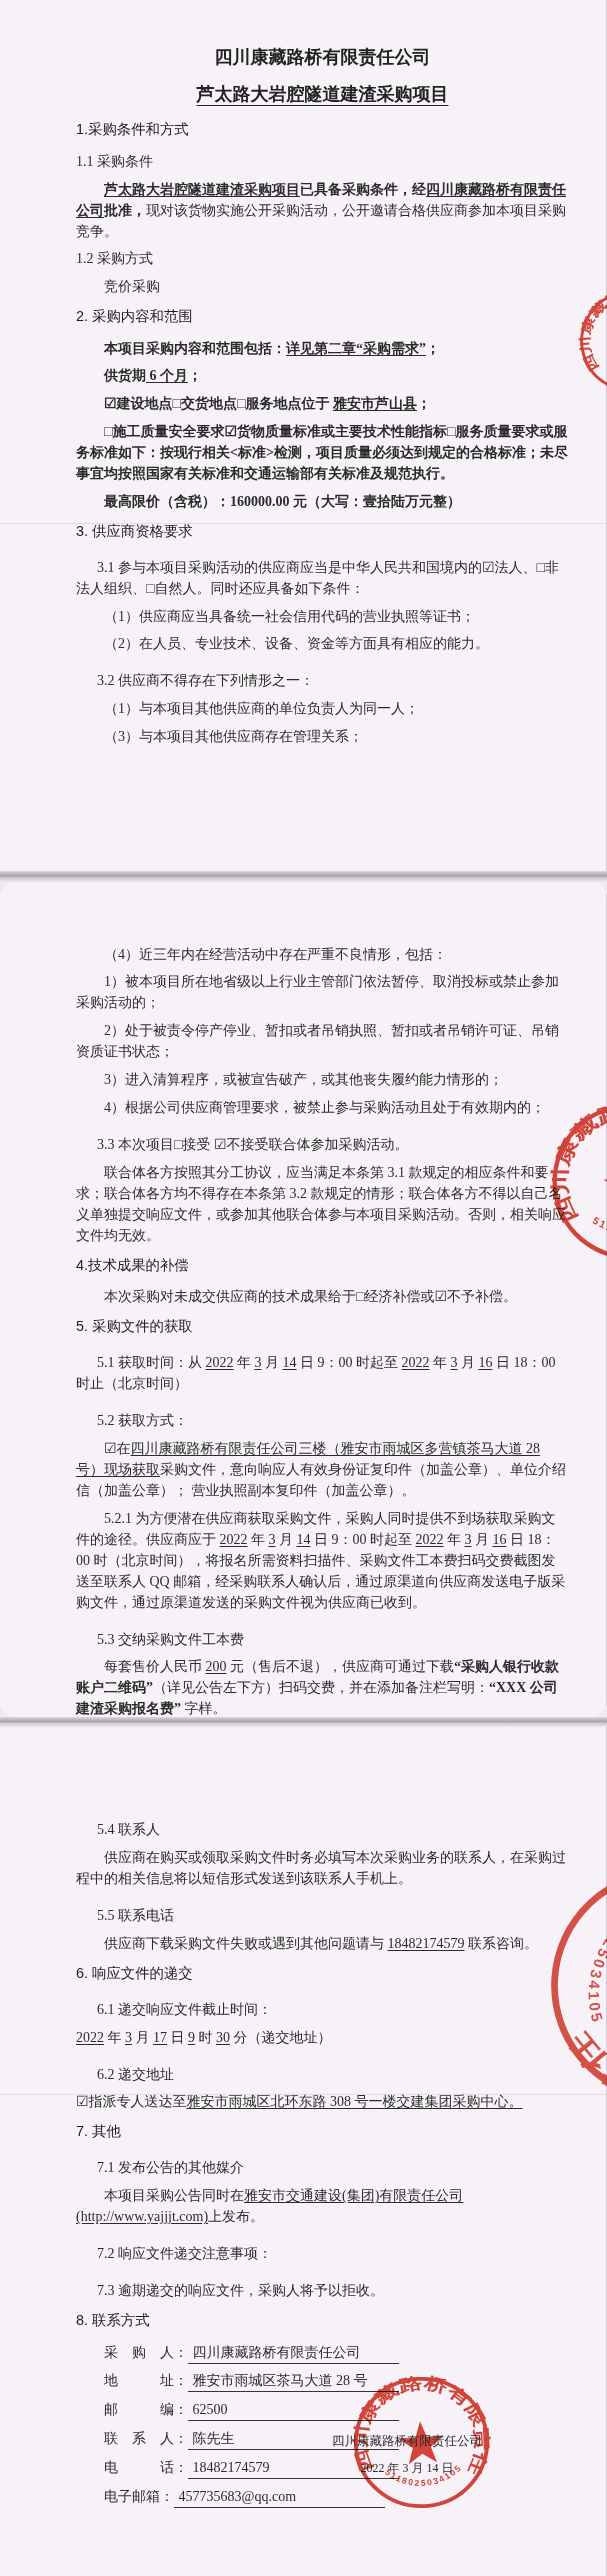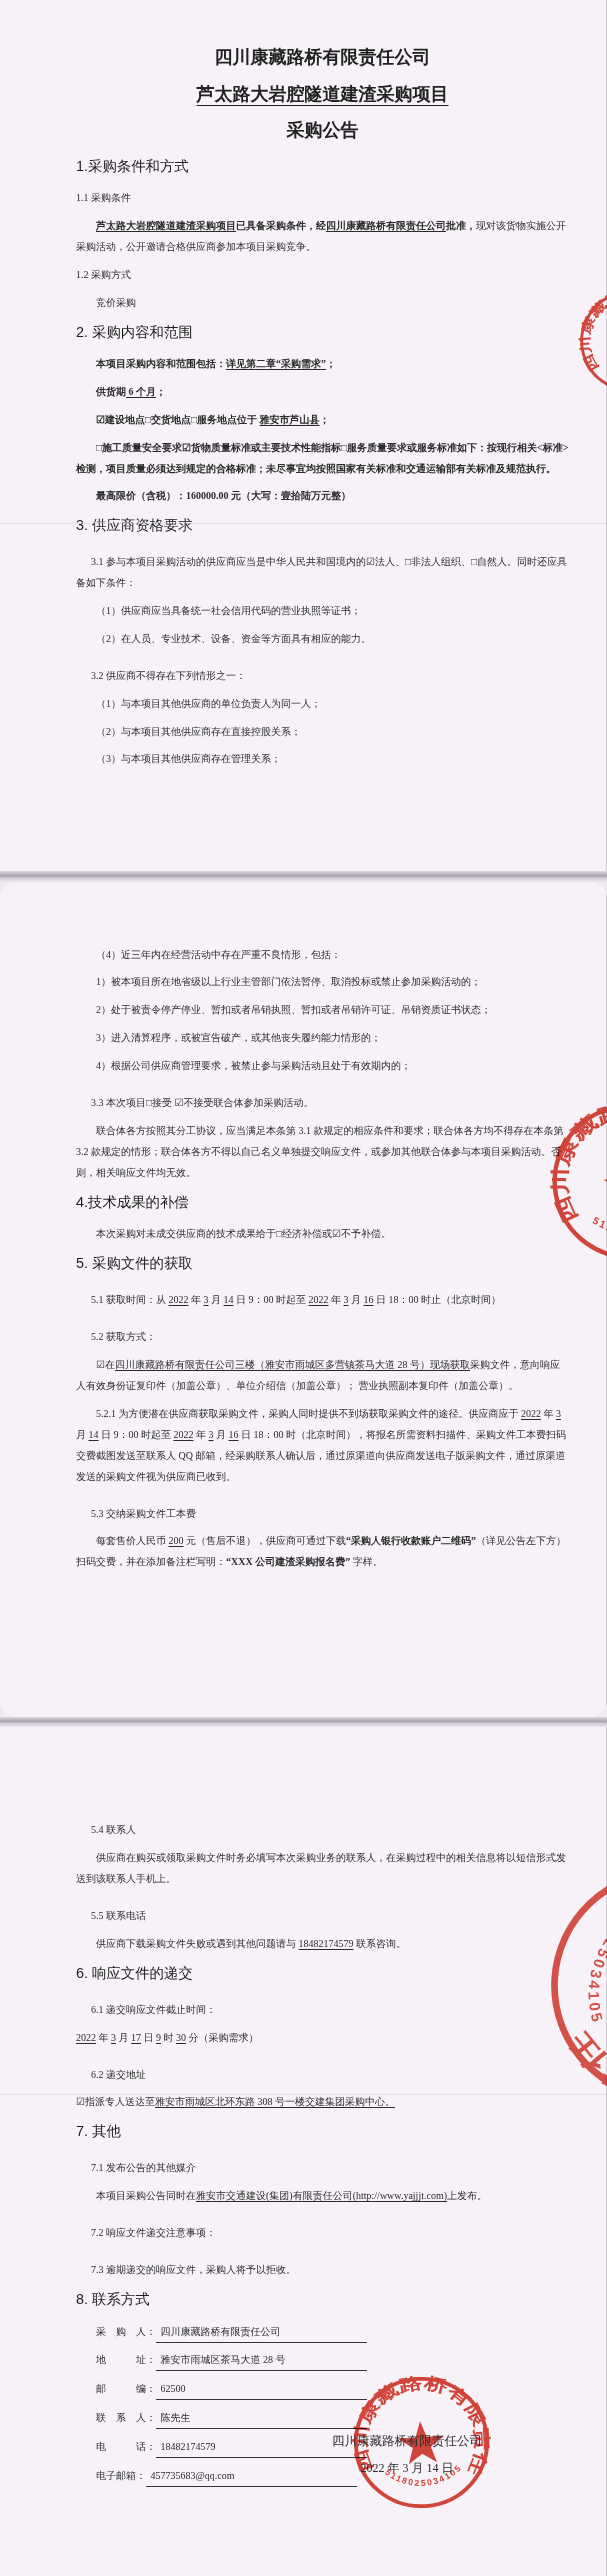--- a/index.html
+++ b/index.html
@@ -16,21 +16,21 @@
   .gap{height:10.6px;background:linear-gradient(180deg,#ded8e2 0%,#a8a1ae 45%,#cfc9d4 62%,#ece7ef 100%);}
   .fold{position:absolute;left:0;width:100%;height:1.5px;
         background:linear-gradient(180deg,rgba(255,255,255,.55),rgba(118,104,126,.20));}
 
   h1,h2,p{margin:0;}
   .title{font-family:"Liberation Sans","DejaVu Sans",sans-serif;font-weight:bold;
          font-size:18px;line-height:23px;text-align:center;margin-bottom:13.7px;color:#222;}
   .tu{text-decoration:underline;text-underline-offset:4.6px;}
   .sec{font-family:"Liberation Sans","DejaVu Sans",sans-serif;font-weight:normal;
        font-size:14.4px;line-height:20px;margin:9px 0 11.4px;color:#1d1d1d;}
-  p{font-size:10px;line-height:21px;margin-bottom:6.8px;text-indent:2em;}
+  p{font-size:14px;line-height:21px;margin-bottom:6.8px;text-indent:2em;}
   p.noind{text-indent:0;}
   p.sub{text-indent:1.5em;margin-top:16px;}
   .u{text-decoration:underline;text-underline-offset:2.3px;}
   .b{font-weight:bold;}
 
   .contact{text-indent:2em;}
   .clab{font-weight:normal;}
   .cv{display:inline-block;min-width:203px;border-bottom:1px solid #343434;
       padding:0 3px 0 4.6px;text-indent:0;}
 
@@ -59,42 +59,40 @@
     <path id="arcBottom" d="M 35,130 A 80,80 0 0 0 165,130" fill="none"></path>
     <polygon id="sealStar" points="100,69 108,92 132.3,92.5 112.9,107.2 120,130.5 100,116.6 80,130.5 87.1,107.2 67.7,92.5 92,92"></polygon>
   </defs>
 </svg>
 
 <div class="doc">
 
   <section class="page page1">
     <h1 class="title">四川康藏路桥有限责任公司</h1>
     <h1 class="title tu">芦太路大岩腔隧道建渣采购项目</h1>
-    <h1 class="title">采购公告</h1>
 
     <h2 class="sec">1.采购条件和方式</h2>
     <p class="noind">1.1 采购条件</p>
     <p><span class="u b">芦太路大岩腔隧道建渣采购项目</span><span class="b">已具备采购条件，经</span><span class="u b">四川康藏路桥有限责任公司</span><span class="b">批准，</span><span>现对该货物实施公开采购活动，公开邀请合格供应商参加本项目采购竞争。</span></p>
     <p class="noind">1.2 采购方式</p>
     <p>竞价采购</p>
 
     <h2 class="sec">2. 采购内容和范围</h2>
     <p><span class="b">本项目采购内容和范围包括：</span><span class="u b">详见第二章“采购需求”</span><span class="b">；</span></p>
     <p><span class="b">供货期</span><span class="u b"> 6 个月</span><span class="b">；</span></p>
     <p><span class="b">☑建设地点□交货地点□服务地点位于 </span><span class="u b">雅安市芦山县</span><span class="b">；</span></p>
     <p><span class="b">□施工质量安全要求☑货物质量标准或主要技术性能指标□服务质量要求或服务标准如下：按现行相关&lt;标准&gt;检测，项目质量必须达到规定的合格标准；未尽事宜均按照国家有关标准和交通运输部有关标准及规范执行。</span></p>
     <p><span class="b">最高限价（含税）：160000.00 元（大写：壹拾陆万元整）</span></p>
 
     <h2 class="sec">3. 供应商资格要求</h2>
     <p class="sub">3.1 参与本项目采购活动的供应商应当是中华人民共和国境内的☑法人、□非法人组织、□自然人。同时还应具备如下条件：</p>
     <p>（1）供应商应当具备统一社会信用代码的营业执照等证书；</p>
     <p>（2）在人员、专业技术、设备、资金等方面具有相应的能力。</p>
     <p class="sub">3.2 供应商不得存在下列情形之一：</p>
     <p>（1）与本项目其他供应商的单位负责人为同一人；</p>
-    <p>（2）与本项目其他供应商存在直接控股关系；</p>
     <p>（3）与本项目其他供应商存在管理关系；</p>
 
     <div class="fold" style="top:522px;"></div>
 
     <div class="seal seal-p1">
       <svg viewBox="0 0 200 200" preserveAspectRatio="none">
         <circle class="sc" cx="100" cy="100" r="93"></circle>
         <use class="sf" href="#sealStar"></use>
         <text class="st" font-size="24"><textPath href="#arcTop" textLength="398" lengthAdjust="spacingAndGlyphs">四川康藏路桥有限责任公司</textPath></text>
         <text class="sn" font-size="12.5" letter-spacing="2.5"><textPath href="#arcBottom" startOffset="50%" text-anchor="middle">5118025034105</textPath></text>
@@ -137,21 +135,21 @@
   <div class="gap"></div>
 
   <section class="page page3">
     <p class="sub">5.4 联系人</p>
     <p>供应商在购买或领取采购文件时务必填写本次采购业务的联系人，在采购过程中的相关信息将以短信形式发送到该联系人手机上。</p>
     <p class="sub">5.5 联系电话</p>
     <p><span>供应商下载采购文件失败或遇到其他问题请与 </span><span class="u">18482174579</span><span> 联系咨询。</span></p>
 
     <h2 class="sec">6. 响应文件的递交</h2>
     <p class="sub">6.1 递交响应文件截止时间：</p>
-    <p class="noind"><span class="u">2022</span><span> 年 </span><span class="u">3</span><span> 月 </span><span class="u">17</span><span> 日 </span><span class="u">9</span><span> 时 </span><span class="u">30</span><span> 分（采购需求）</span></p>
+    <p class="noind"><span class="u">2022</span><span> 年 </span><span class="u">3</span><span> 月 </span><span class="u">17</span><span> 日 </span><span class="u">9</span><span> 时 </span><span class="u">30</span><span> 分（递交地址）</span></p>
     <p class="sub">6.2 递交地址</p>
     <p class="noind"><span>☑指派专人送达至</span><span class="u">雅安市雨城区北环东路 308 号一楼交建集团采购中心。</span></p>
 
     <h2 class="sec">7. 其他</h2>
     <p class="sub">7.1 发布公告的其他媒介</p>
     <p><span>本项目采购公告同时在</span><span class="u">雅安市交通建设(集团)有限责任公司(http://www.yajjjt.com)</span><span>上发布。</span></p>
     <p class="sub">7.2 响应文件递交注意事项：</p>
     <p class="sub">7.3 逾期递交的响应文件，采购人将予以拒收。</p>
 
     <h2 class="sec">8. 联系方式</h2>

